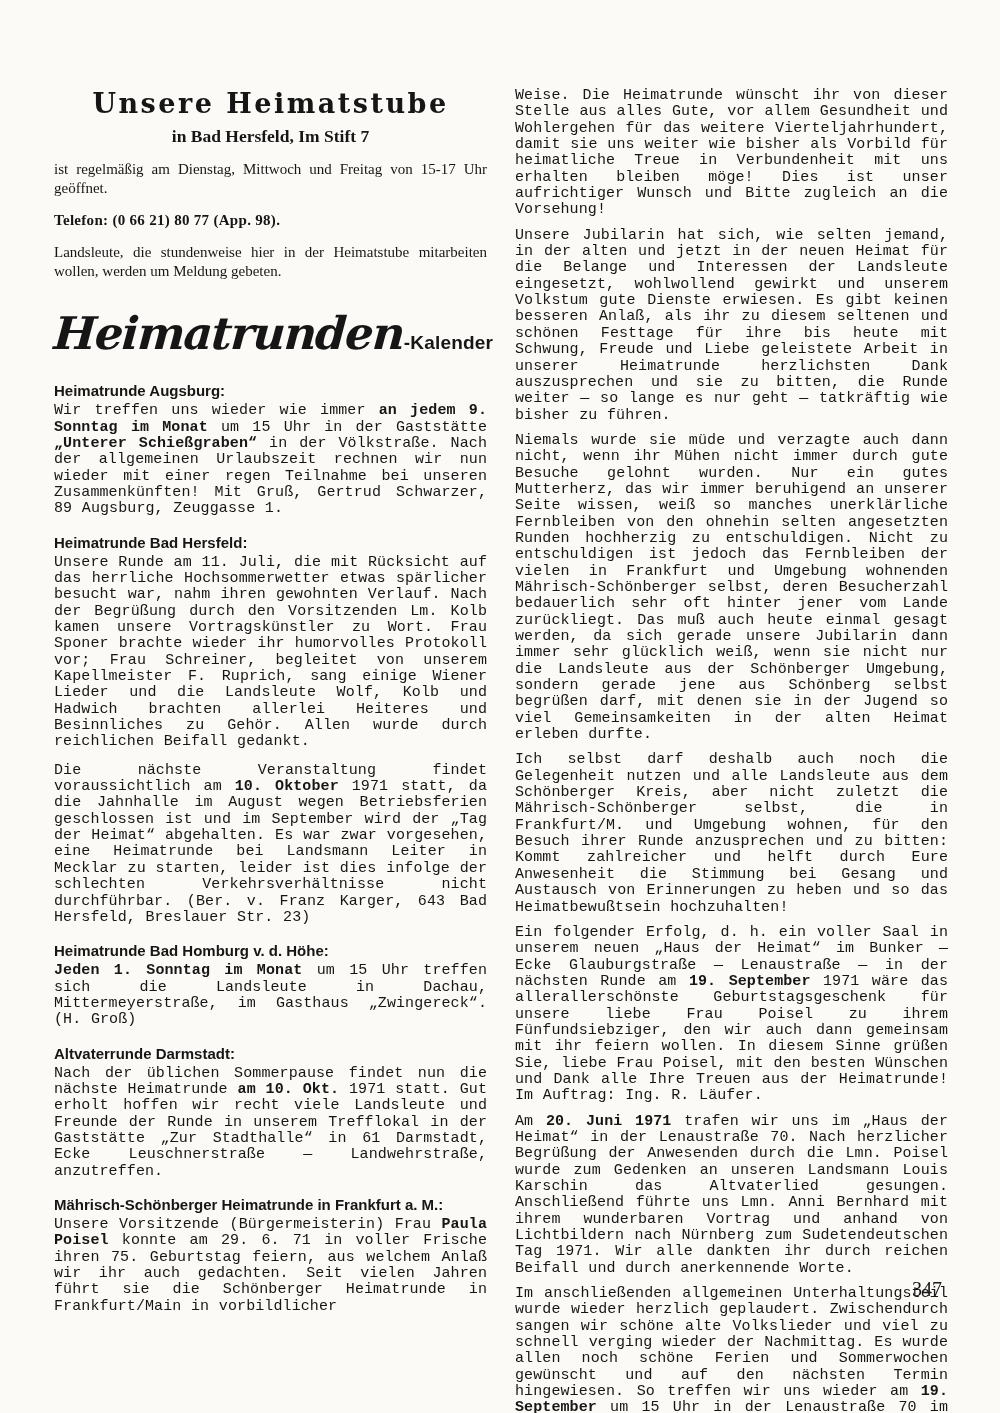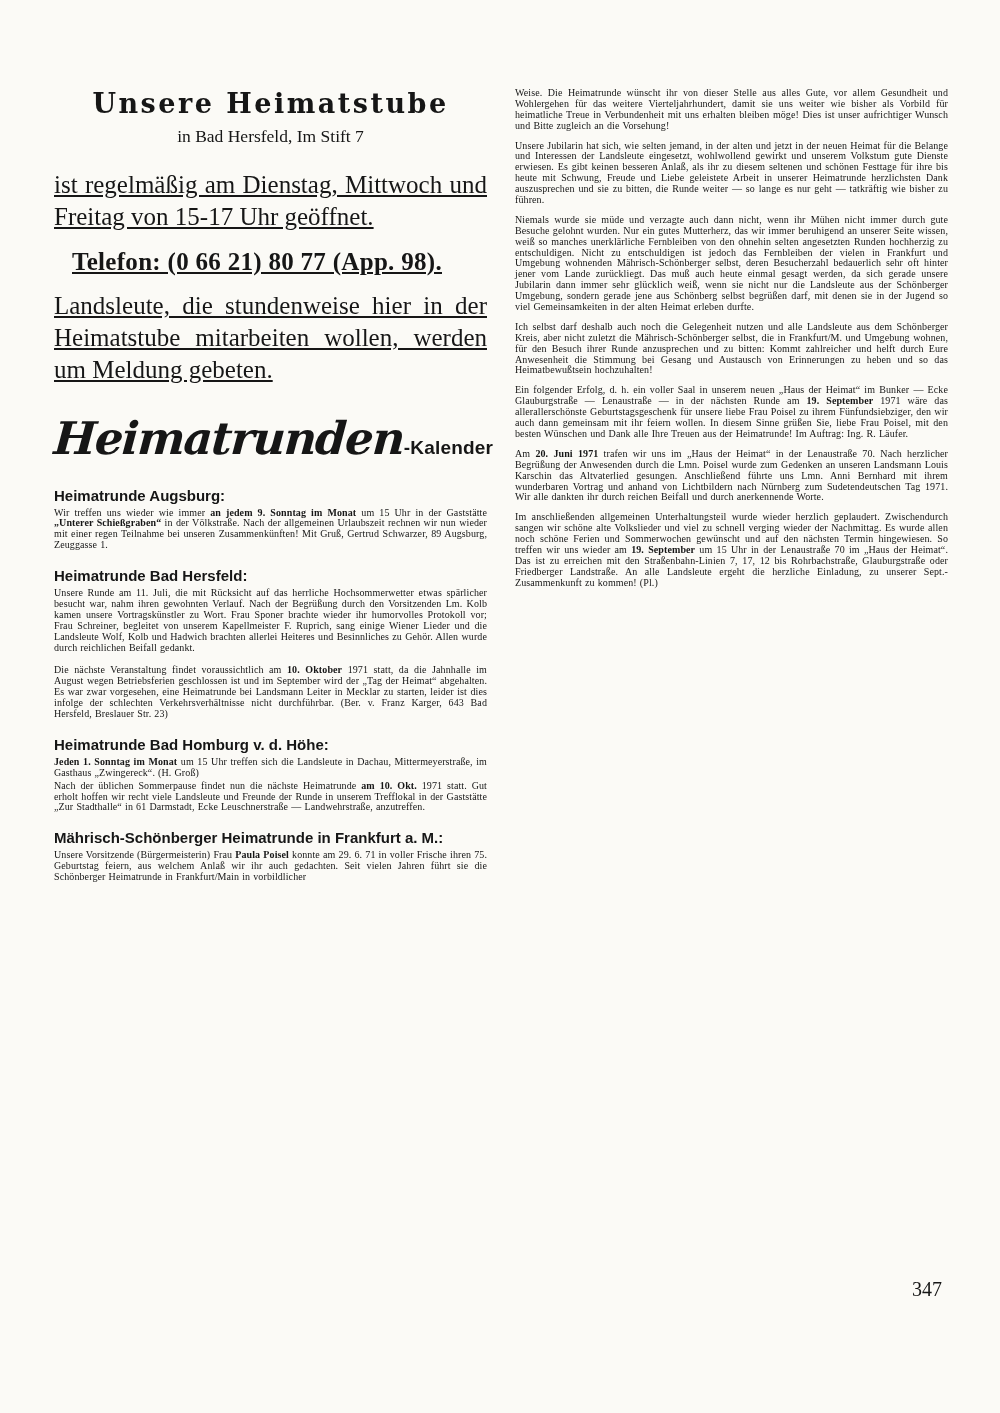--- a/index.html
+++ b/index.html
@@ -22,33 +22,32 @@
     font-family: "DejaVu Serif", serif;
     font-size: 27px;
     font-weight: bold;
     letter-spacing: 2.5px;
     text-align: center;
     margin-bottom: 7px;
     white-space: nowrap;
   }
   .hs-subtitle {
     font-size: 17.5px;
-    font-weight: normal;
+    font-weight: bold;
     text-align: center;
-    margin-bottom: 22px;
+    margin-bottom: 13px;
   }
   .lead {
-    font-size: 25px;
+    font-size: 15px;
     line-height: 1.27;
     text-align: justify;
     margin-bottom: 13px;
     hyphens: auto;
-    text-decoration: underline;
   }
-  .lead.phone { font-weight: bold; letter-spacing: 0.3px; margin-left: 18px; }
+  .lead.phone { font-weight: bold; letter-spacing: 0.3px; }
 
   
   .kalender-title {
     margin: 26px 0 22px 0;
     border-bottom: 0;
     white-space: nowrap;
   }
   .kalender-title .script {
     font-family: "DejaVu Serif", serif;
     font-style: italic;
@@ -66,27 +65,28 @@
   }
 
   
   .section-heading {
     font-family: "Liberation Sans", sans-serif;
     font-weight: bold;
     font-size: 15px;
     margin: 16px 0 4px 0;
   }
   .body-text {
-    font-size: 10px;
+    font-size: 15px;
     line-height: 1.09;
     text-align: justify;
     letter-spacing: 0.1px;
     word-spacing: 0.5px;
     hyphens: auto;
     margin-bottom: 2px;
+    font-family: Liberation Mono, monospace;
   }
   .section .body-text + .body-text { margin-top: 12px; }
 
   
   .col-right .body-text { margin-bottom: 9px; }
 
   .page-number {
     position: absolute;
     top: 1278px;
     right: 58px;
@@ -128,20 +128,21 @@
 
       <section class="section">
         <h3 class="section-heading">Heimatrunde Bad Homburg v. d. Höhe:</h3>
       </section>
 
       <section class="section">
         <p class="body-text"><b>Jeden 1. Sonntag im Monat</b> um 15 Uhr treffen sich die Landsleute in Dachau, Mittermeyerstraße, im Gasthaus „Zwingereck“. (H. Groß)</p>
       </section>
 
       <section class="section">
+        <h3 class="section-heading">Altvaterrunde Darmstadt:</h3>
         <p class="body-text">Nach der üblichen Sommerpause findet nun die nächste Heimatrunde <b>am 10. Okt.</b> 1971 statt. Gut erholt hoffen wir recht viele Landsleute und Freunde der Runde in unserem Trefflokal in der Gaststätte „Zur Stadthalle“ in 61 Darmstadt, Ecke Leuschnerstraße — Landwehrstraße, anzutreffen.</p>
       </section>
 
       <section class="section">
         <h3 class="section-heading">Mährisch-Schönberger Heimatrunde in Frankfurt a. M.:</h3>
         <p class="body-text">Unsere Vorsitzende (Bürgermeisterin) Frau <b>Paula Poisel</b> konnte am 29. 6. 71 in voller Frische ihren 75. Geburtstag feiern, aus welchem Anlaß wir ihr auch gedachten. Seit vielen Jahren führt sie die Schönberger Heimatrunde in Frankfurt/Main in vorbildlicher</p>
       </section>
 
     </div>
 

